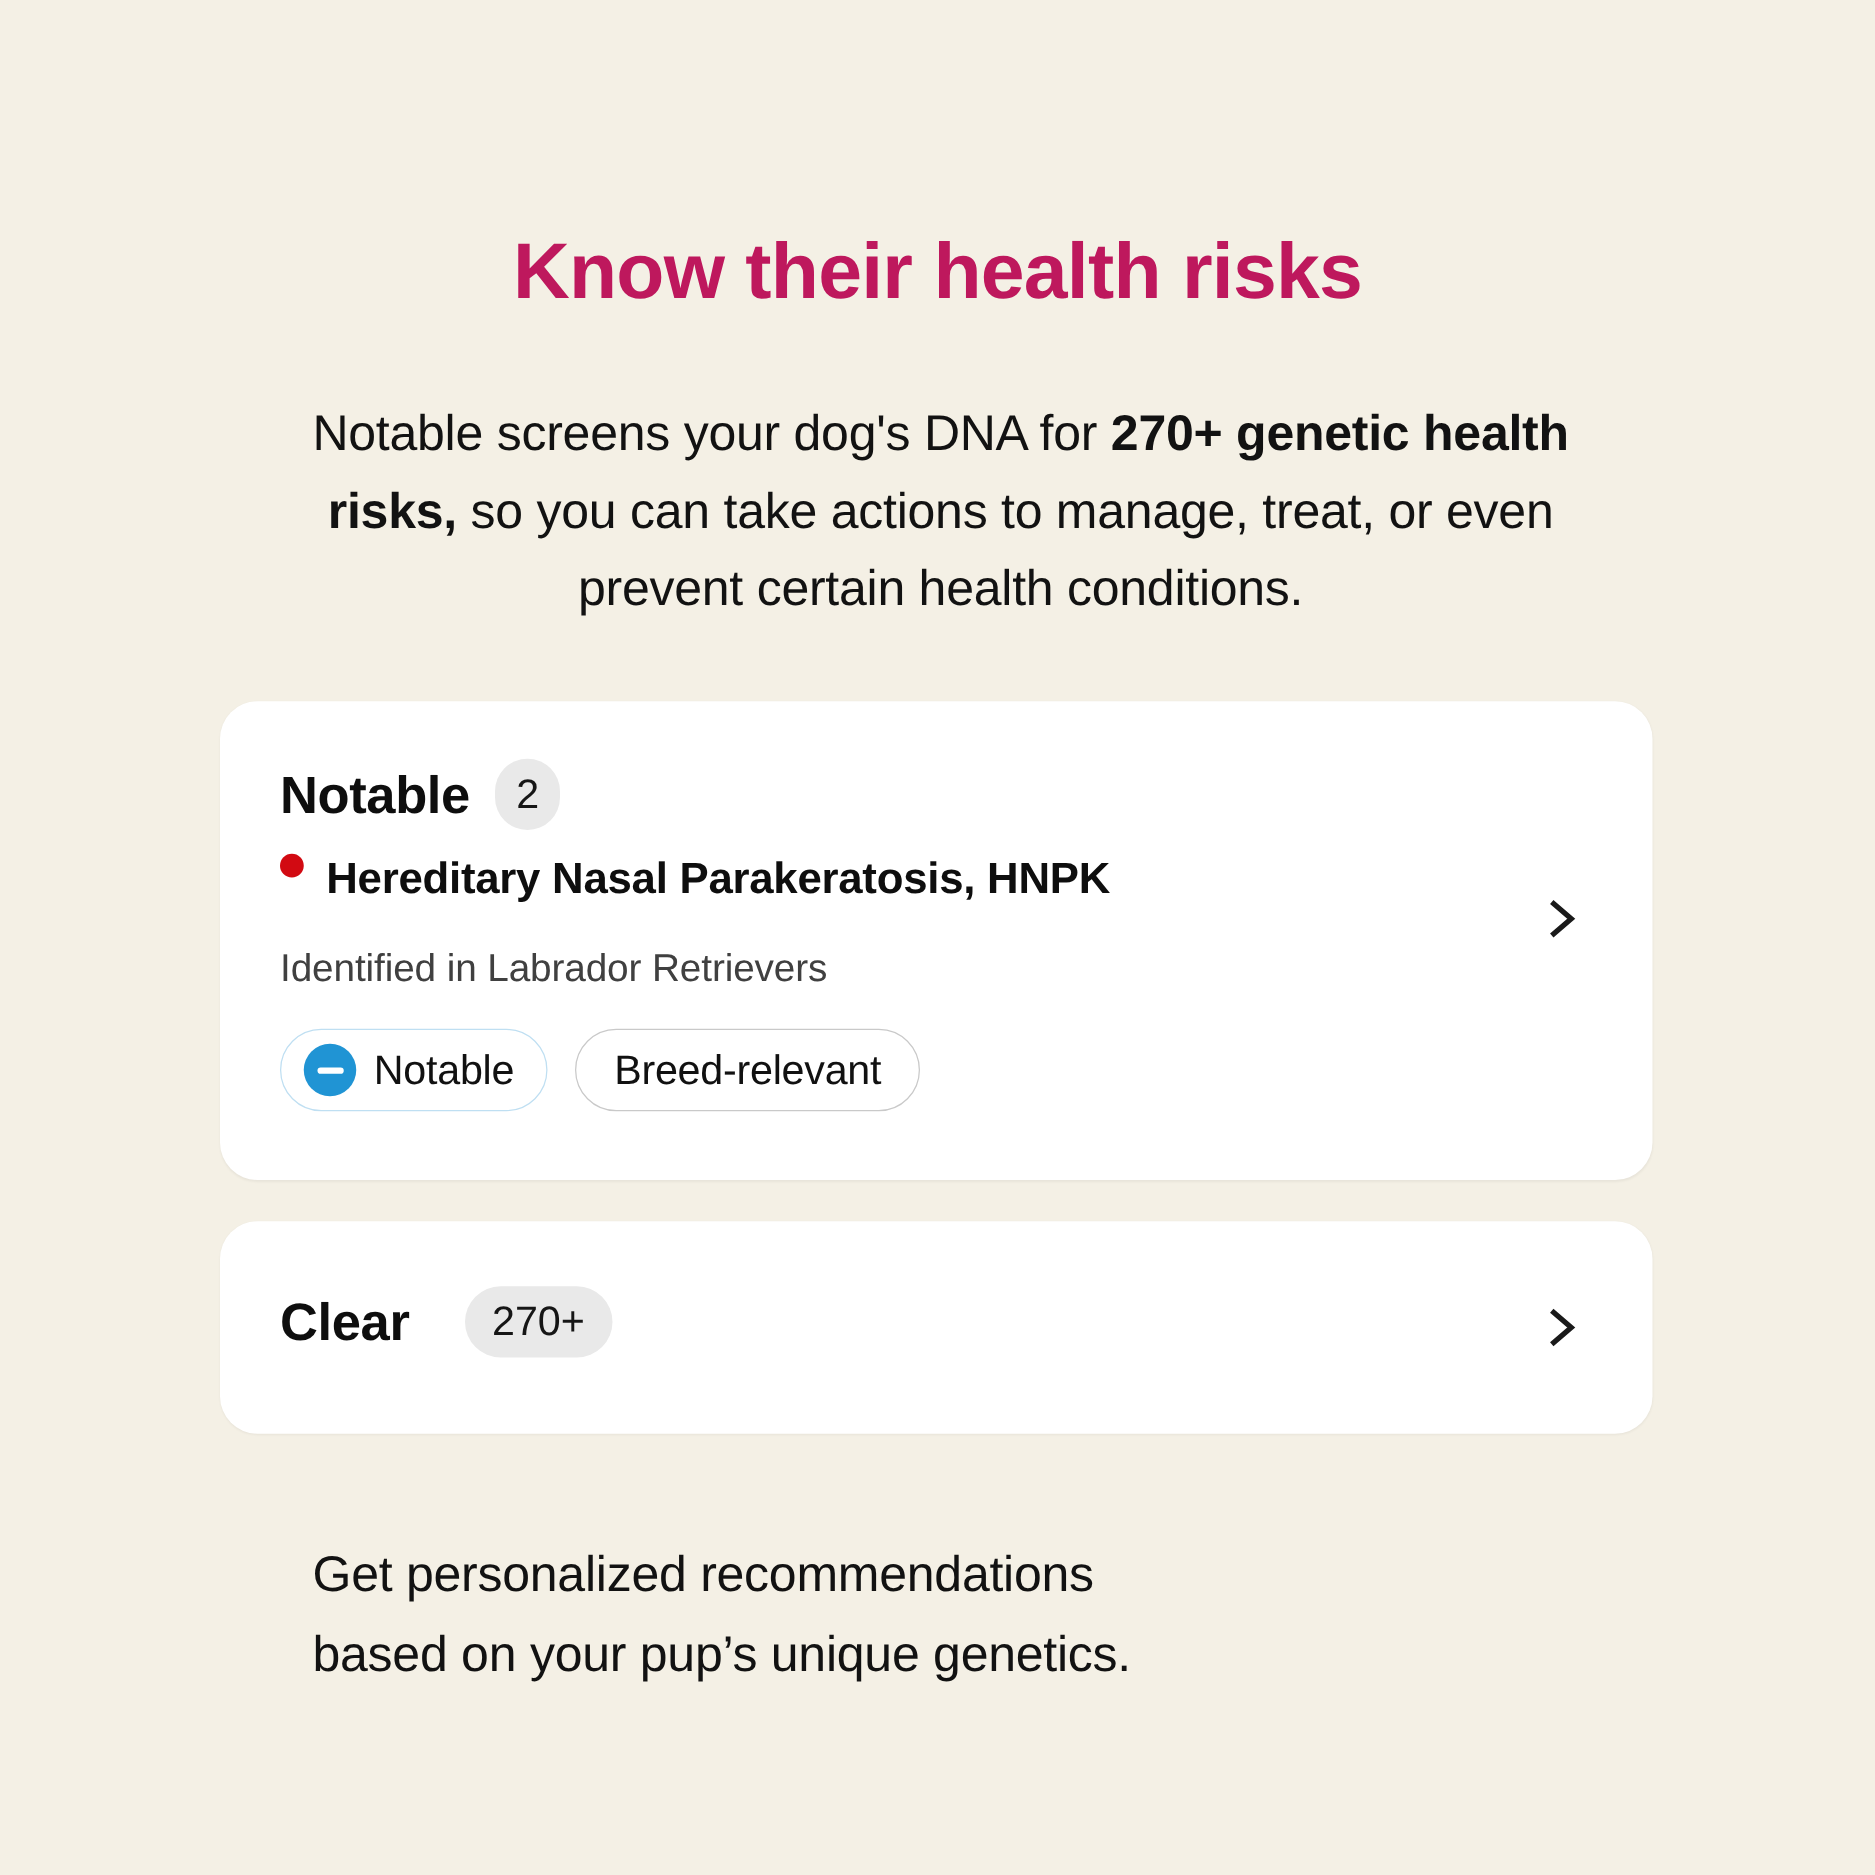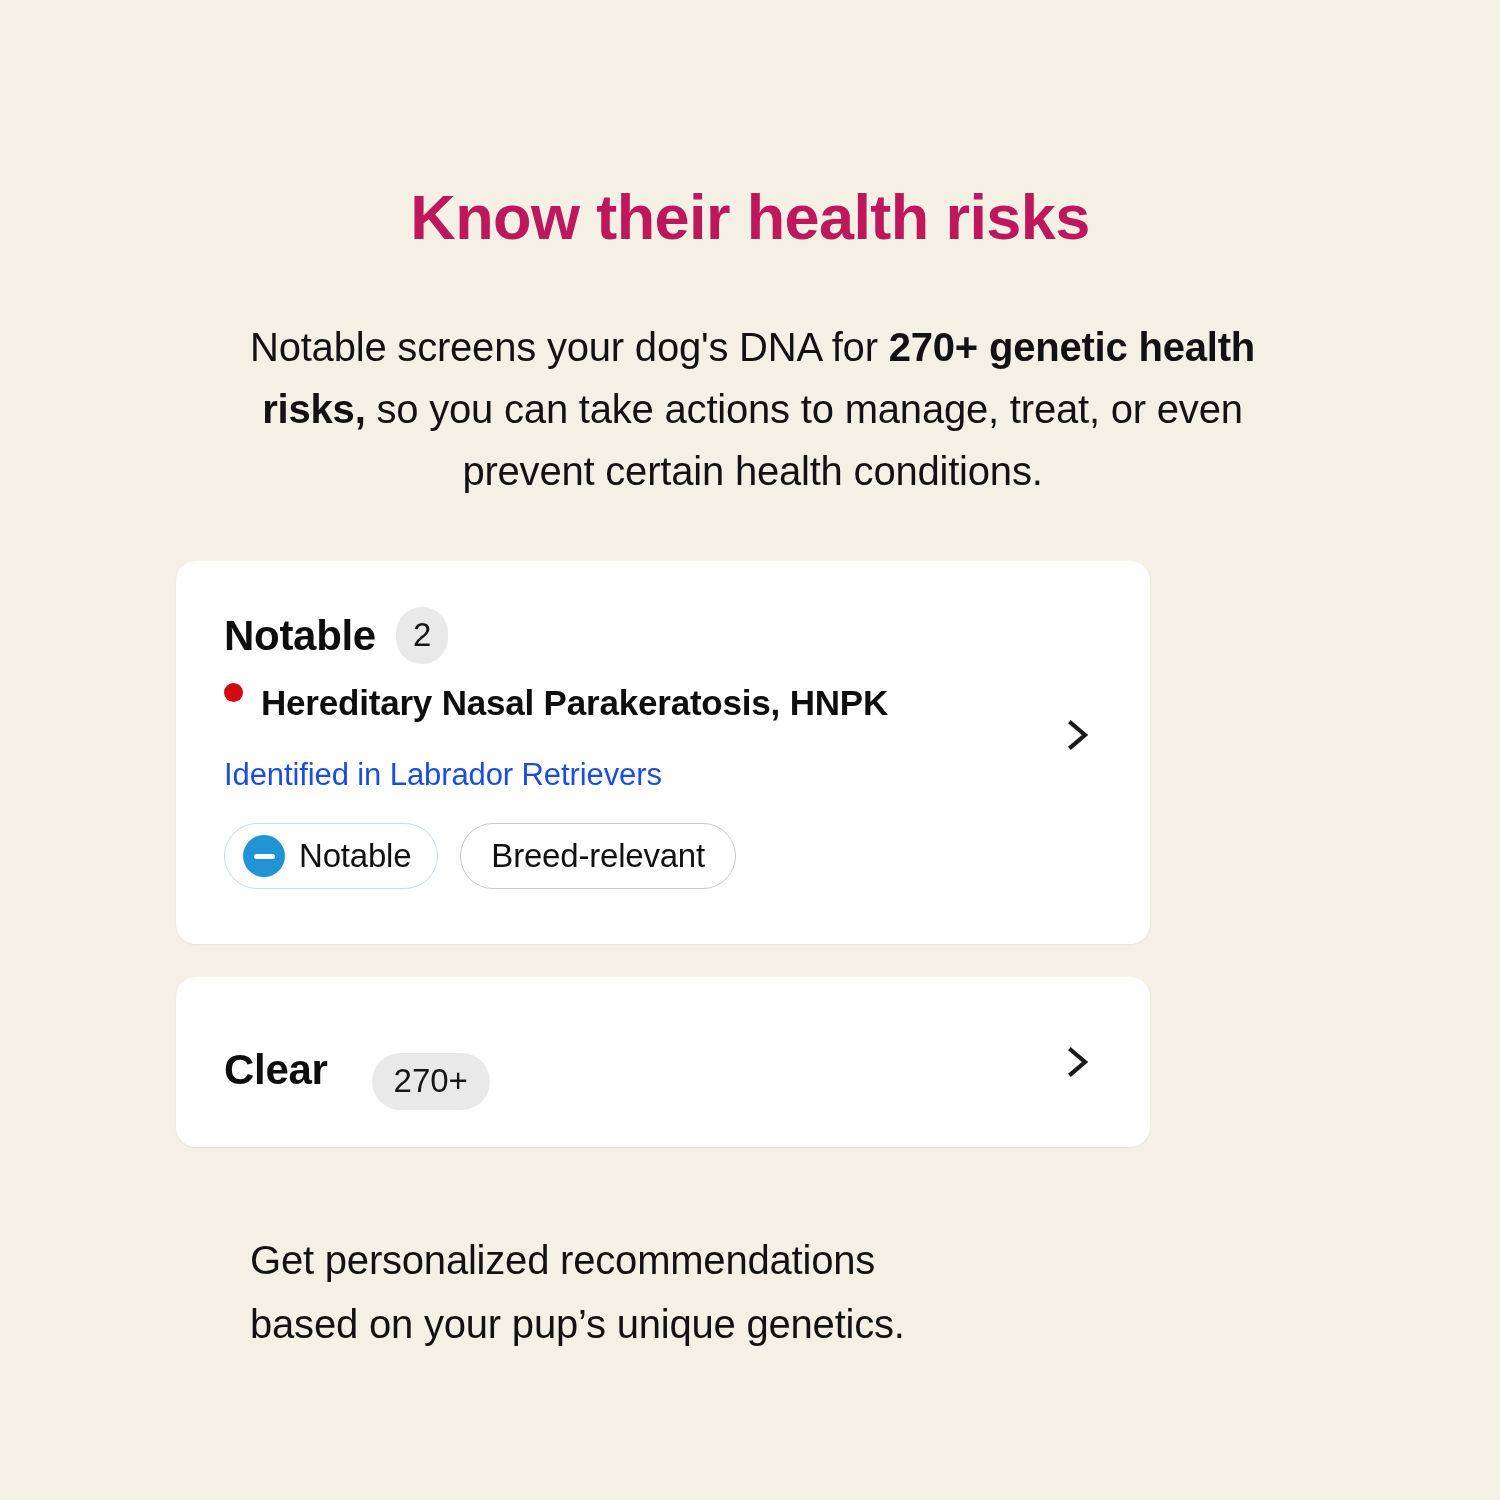--- a/index.html
+++ b/index.html
@@ -47,23 +47,23 @@
     letter-spacing: -0.2px;
   }
   .hero-sub b {
     font-weight: 700;
   }
 
   
   .card {
     position: absolute;
     left: 176px;
-    width: 974px;
+    width: 1146px;
     background: #ffffff;
-    border-radius: 20px;
+    border-radius: 30px;
     box-shadow: 0 1px 2px rgba(0,0,0,0.05);
     box-sizing: border-box;
   }
   #card-notable {
     top: 561px;
     height: 383px;
   }
   #card-clear {
     top: 977px;
     height: 170px;
@@ -101,21 +101,20 @@
     border-radius: 999px;
     font-size: 33px;
     font-weight: 500;
     line-height: 1;
     padding: 11px 17px 13px 17px;
     min-width: 18px;
     text-align: center;
   }
   .count-badge.wide {
     padding: 11px 22px 13px 22px;
-    margin-top: 24px;
   }
 
   .risk-row {
     position: absolute;
     top: 122px;
     left: 48px;
     display: flex;
     align-items: flex-start;
     gap: 18px;
   }
@@ -131,21 +130,21 @@
     font-weight: 700;
     letter-spacing: -0.2px;
     color: #0e0e0e;
   }
   .risk-sub {
     position: absolute;
     top: 196px;
     left: 48px;
     font-size: 31px;
     font-weight: 400;
-    color: #1d4ed8;
+    color: #404040;
     letter-spacing: -0.1px;
   }
 
   .chips {
     position: absolute;
     top: 262px;
     left: 48px;
     display: flex;
     gap: 22px;
   }

